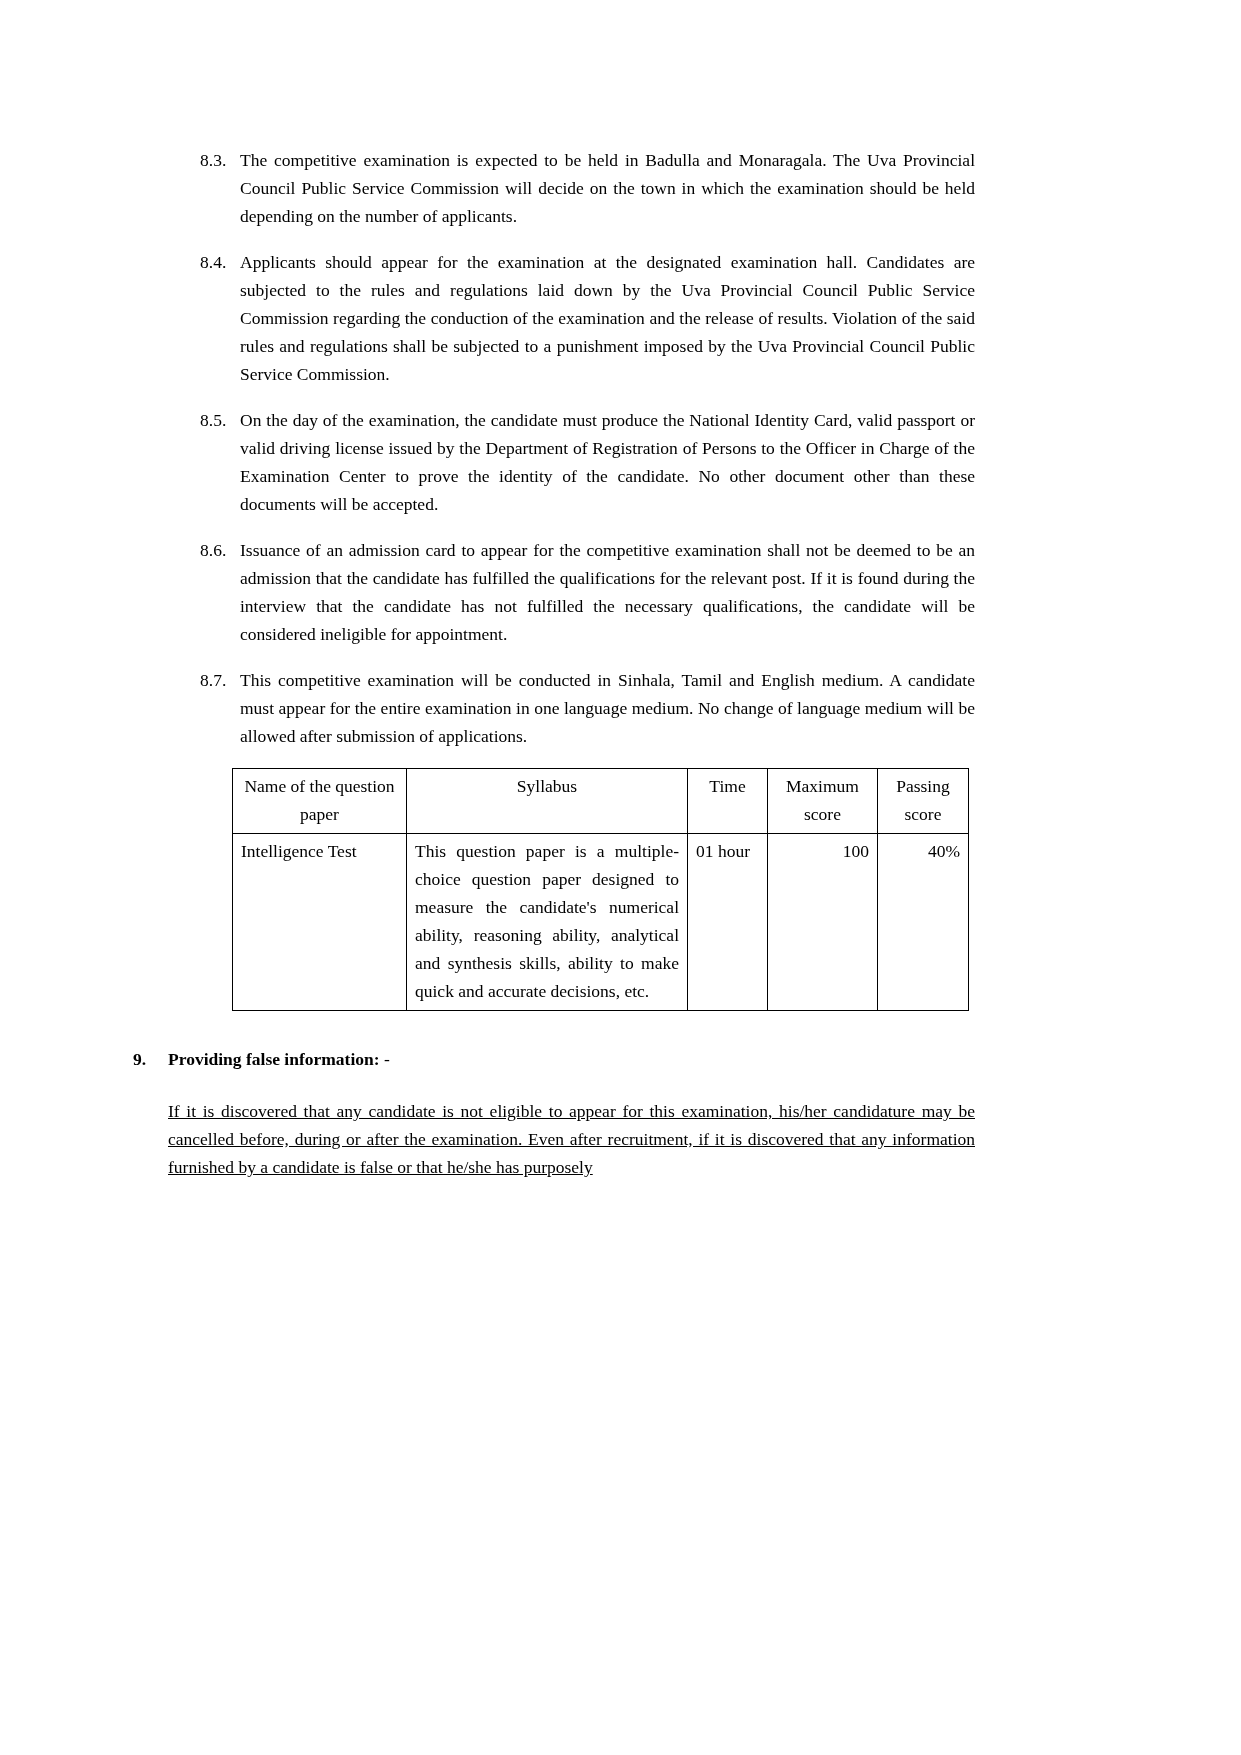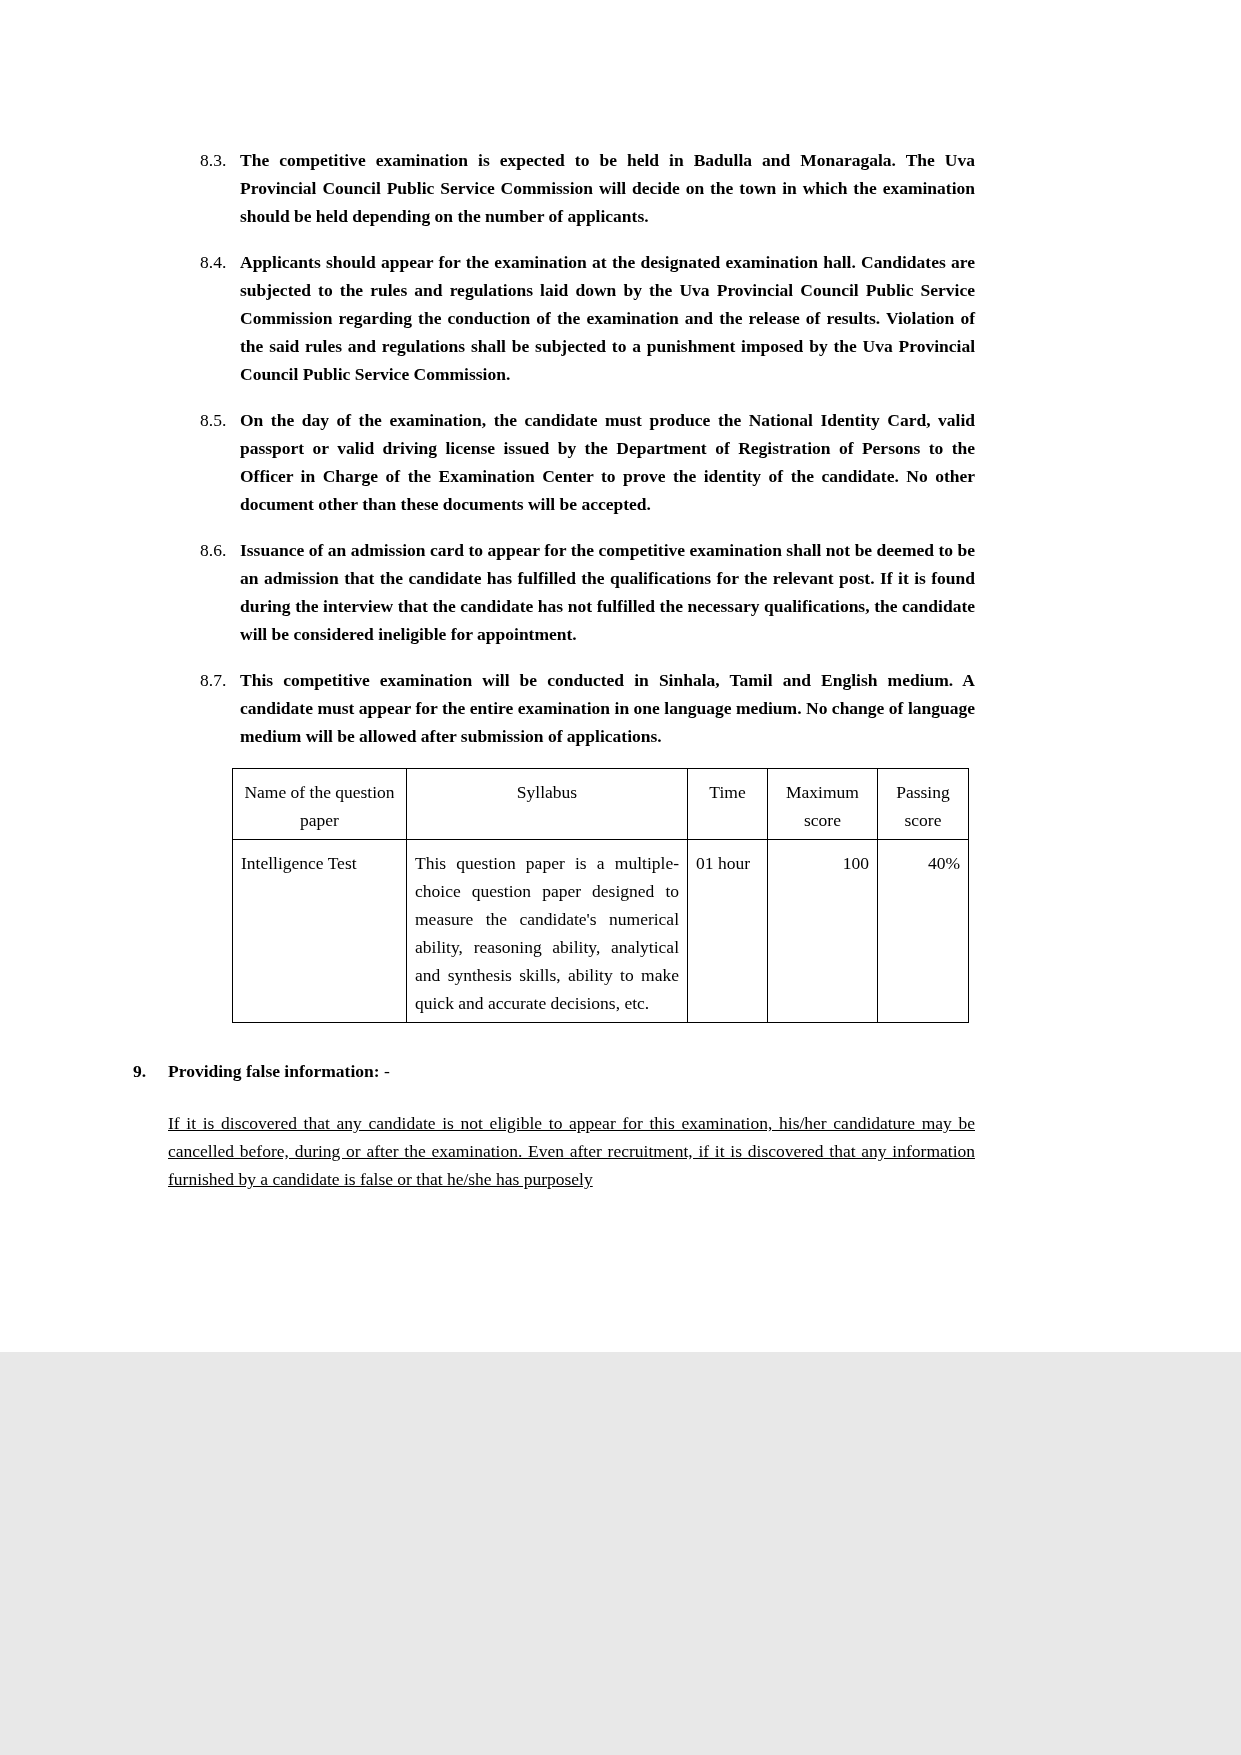--- a/index.html
+++ b/index.html
@@ -1,19 +1,19 @@
 <!DOCTYPE html>
 <html><head>
 <meta charset="utf-8">
 <style>
   html, body { margin: 0; padding: 0; background: #e8e8e8; }
   .page {
     position: relative;
     width: 1241px;
-    height: 1352px;
+    height: 1755px;
     background: #ffffff;
     font-family: "Liberation Serif", "DejaVu Serif", serif;
     color: #000000;
     font-size: 17.5px;
     line-height: 28px;
     margin: 0 auto;
     overflow: hidden;
   }
   .doc {
     position: absolute;
@@ -27,32 +27,31 @@
     margin: 0 0 18px 0;
   }
   .para .num {
     flex: 0 0 40px;
     width: 40px;
   }
   .para .ptext {
     flex: 1 1 auto;
     margin: 0;
     text-align: justify;
-    font-weight: bold;
   }
   table.exam-table {
     border-collapse: collapse;
     table-layout: fixed;
     width: 736px;
     margin: 14px 0 34px 32px;
   }
   table.exam-table th, table.exam-table td {
     border: 1px solid #000;
     vertical-align: top;
-    padding: 9px 8px 5px 8px;
+    padding: 3px 8px 5px 8px;
     font-weight: normal;
   }
   table.exam-table th { text-align: center; }
   td.c-name { text-align: left; margin-left: 30px; }
   td.c-syll { text-align: justify; }
   td.c-time { text-align: left; }
   td.c-max, td.c-pass { text-align: right; }
   .sec9-head {
     display: flex;
     align-items: flex-start;

